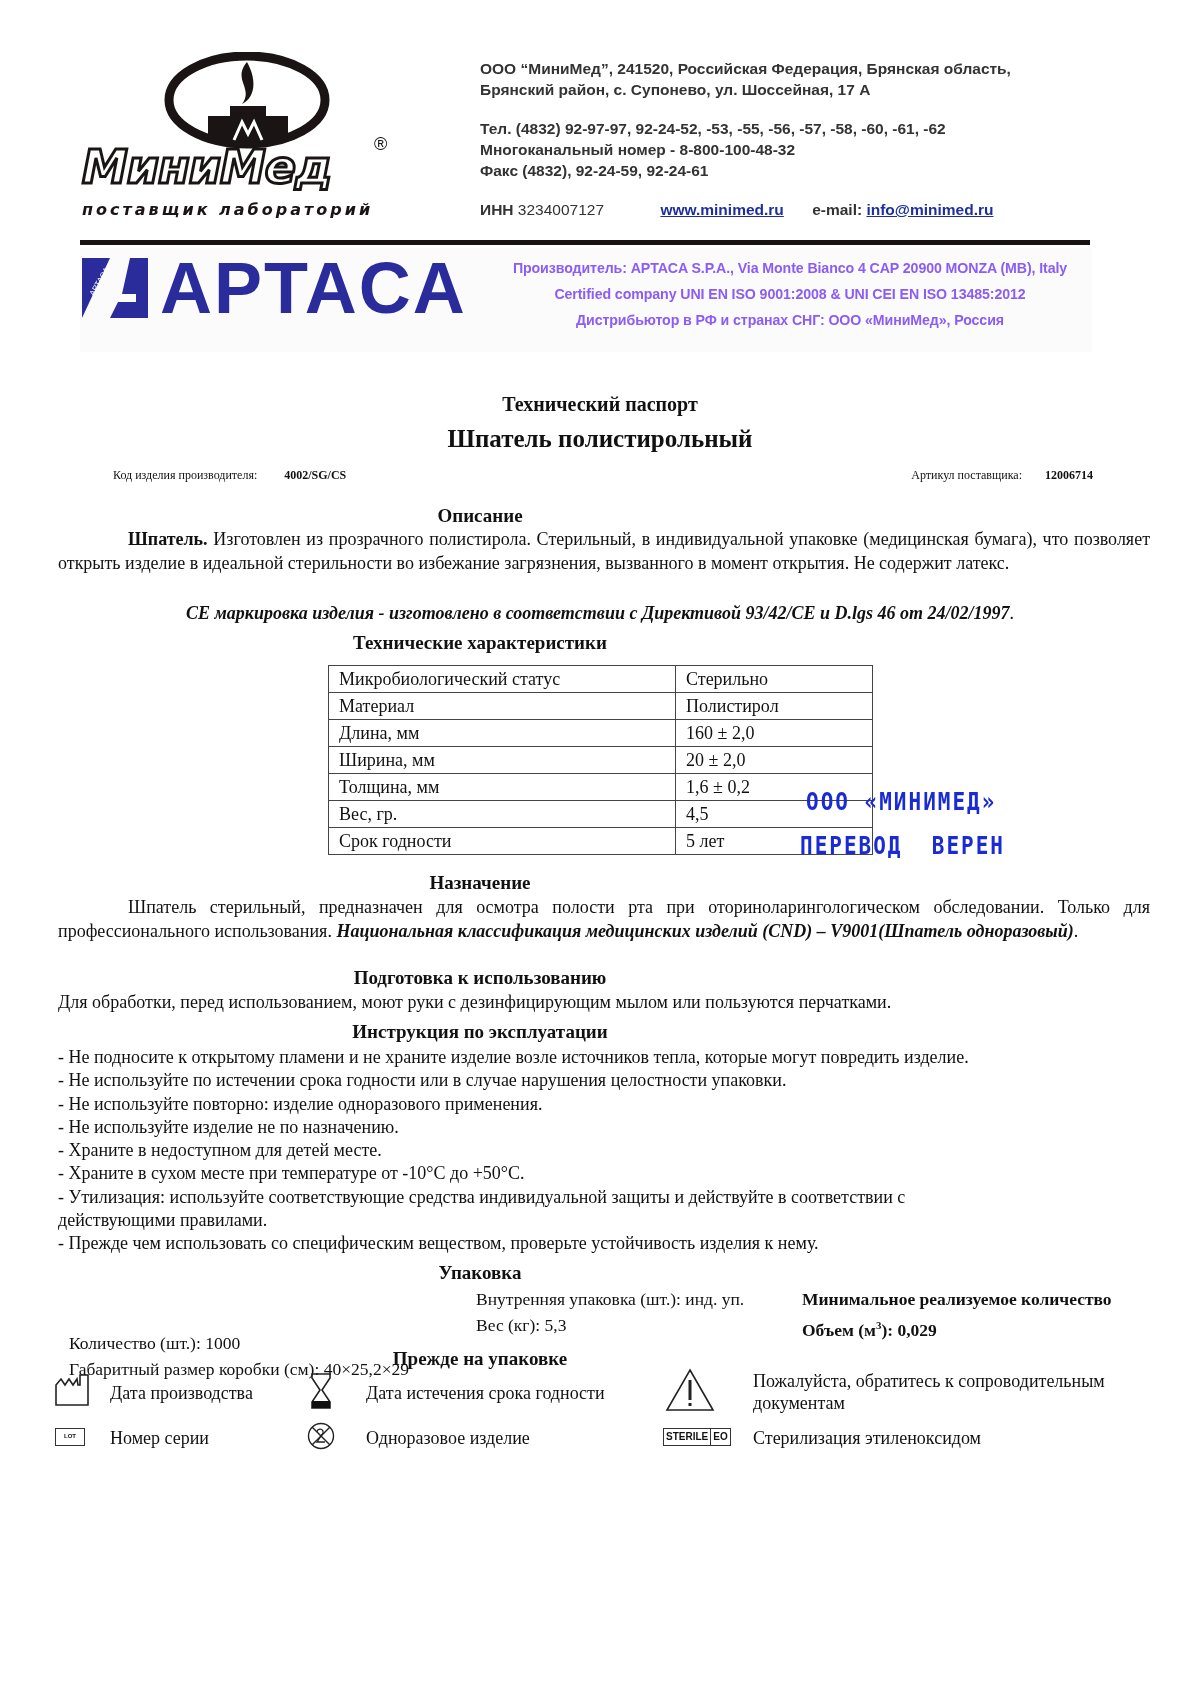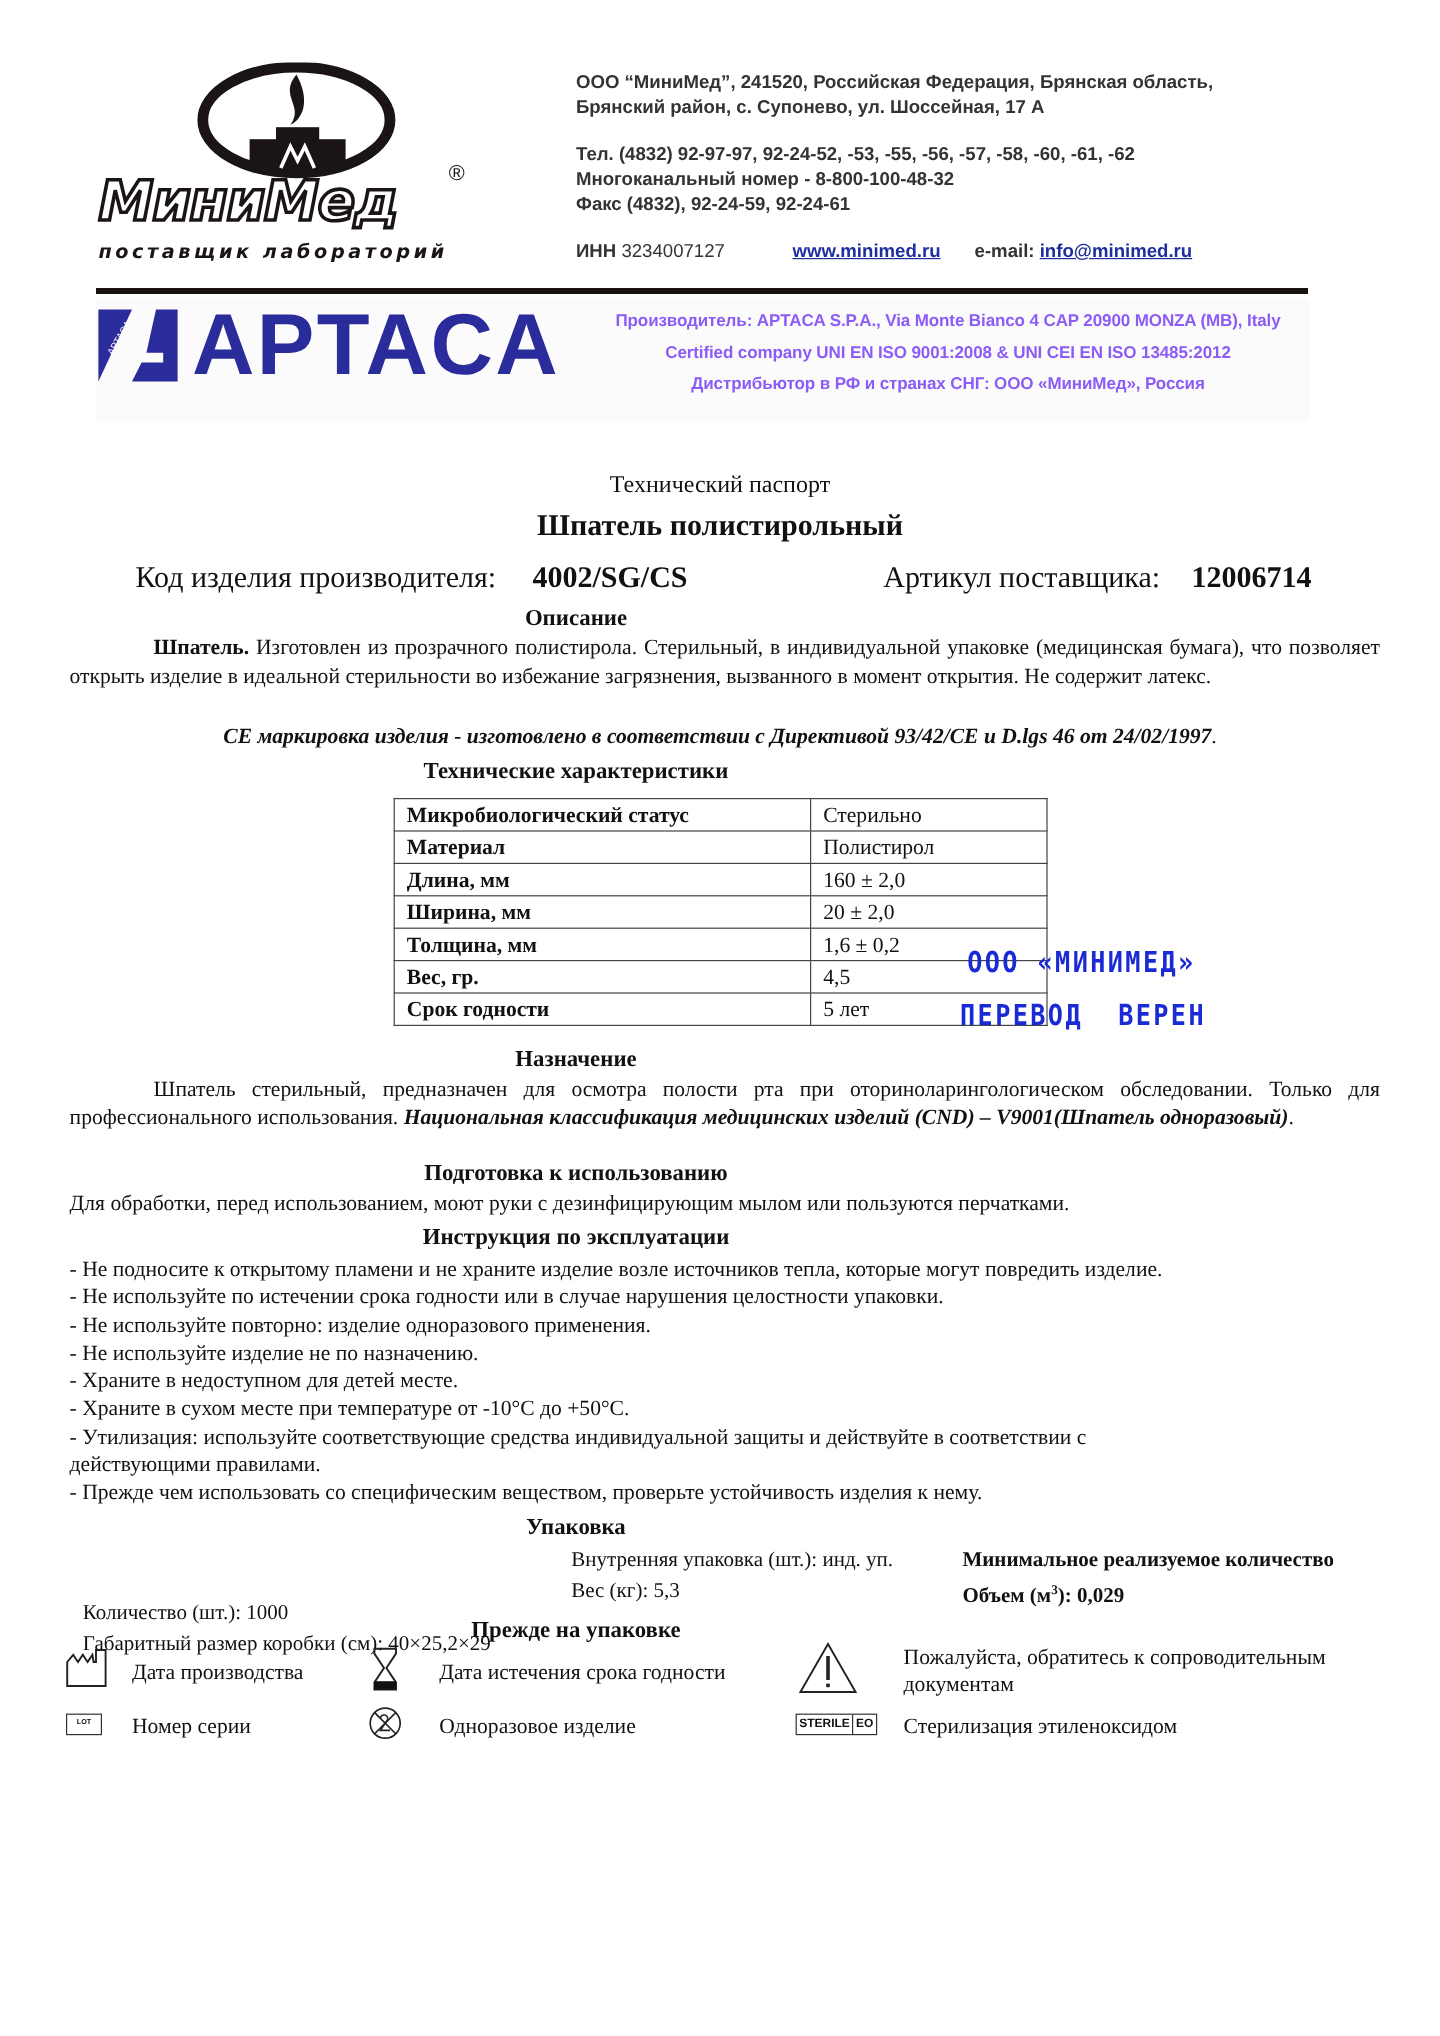--- a/index.html
+++ b/index.html
@@ -11,34 +11,34 @@
   .hdr1 .gap { height:18px; }
   .hdr1 .inn { font-weight:bold; }
   .hdr1 .inn .num { font-weight:normal; }
   .hdr1 a { color:#1d2f9e; text-decoration:underline; }
   #rule { left:80px; top:240px; width:1010px; height:5px; background:#1a1210; }
   #aptaca-bg { left:80px; top:248px; width:1012px; height:104px; background:#fbfbfb; }
   #aptaca-logo { left:80px; top:252px; width:400px; height:72px; }
   .hdr2 { left:480px; top:255px; width:620px; text-align:center; font-family:"Liberation Sans", sans-serif; font-weight:bold; font-size:14.2px; line-height:26px; color:#8b5cf6; letter-spacing:-0.1px; }
   
   .center { text-align:center; }
-  #doc-subtitle { left:0; width:1200px; top:393px; font-weight:normal; font-size:20px; }
+  #doc-subtitle { left:0; width:1200px; top:393px; font-weight:bold; font-size:20px; }
   #doc-title { left:0; width:1200px; top:425px; font-weight:bold; font-size:25px; }
-  #code-row { left:113px; top:468px; width:980px; font-size:25px; }
+  #code-row { left:113px; top:468px; width:980px; font-size:12px; }
   #code-row .lbl { }
   #code-row .val { font-weight:bold; margin-left:24px; }
   #article { position:absolute; right:0; top:0; }
   .sec-title { left:0; width:960px; font-weight:bold; font-size:19px; text-align:center; }
   .para { left:58px; width:1092px; font-size:18px; line-height:23.5px; text-align:justify; }
   .indent { text-indent:70px; }
   .ce { left:0; width:1200px; text-align:center; font-style:italic; font-weight:bold; font-size:18px; }
   
   #spec-table { left:328px; top:665px; border-collapse:collapse; font-size:18px; }
   #spec-table td { border:1.5px solid #444; height:26px; padding:0 10px; }
-  #spec-table td.k { width:326px; font-weight:bold; }
+  #spec-table td.k { width:326px; font-weight:normal; }
   #spec-table td.v { width:176px; }
   
   .stamp { color:#1a2bd6; font-family:"DejaVu Sans Mono", monospace; font-weight:bold; font-size:21px; letter-spacing:2px; transform:scaleY(1.15); }
   #stamp1 { left:806px; top:790px; }
   #stamp2 { left:800px; top:834px; }
   .list { left:58px; width:1100px; font-size:18px; line-height:23.3px; }
   .pack { font-size:17.5px; line-height:26px; }
   .sym-label { font-size:18px; }
 </style>
 </head>

